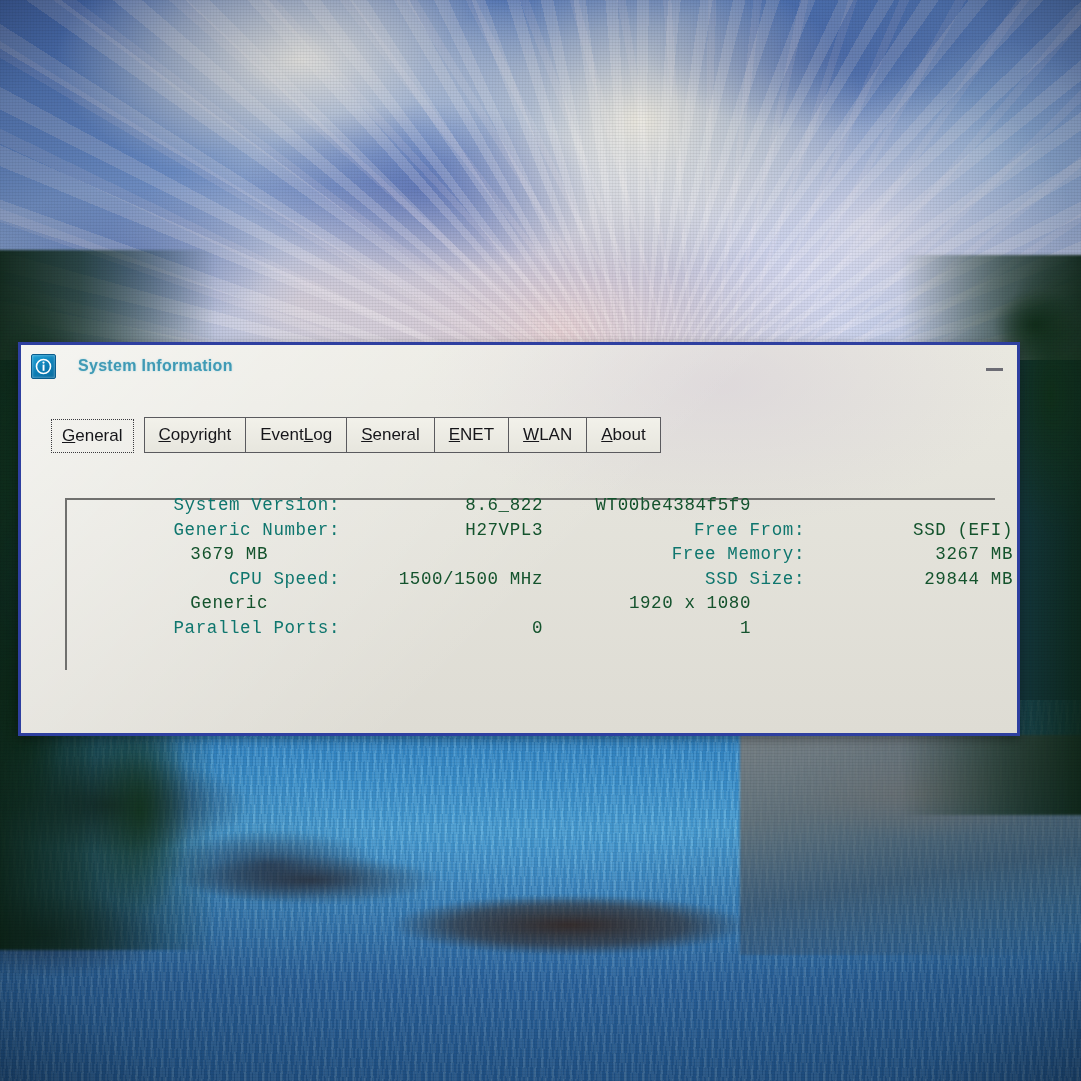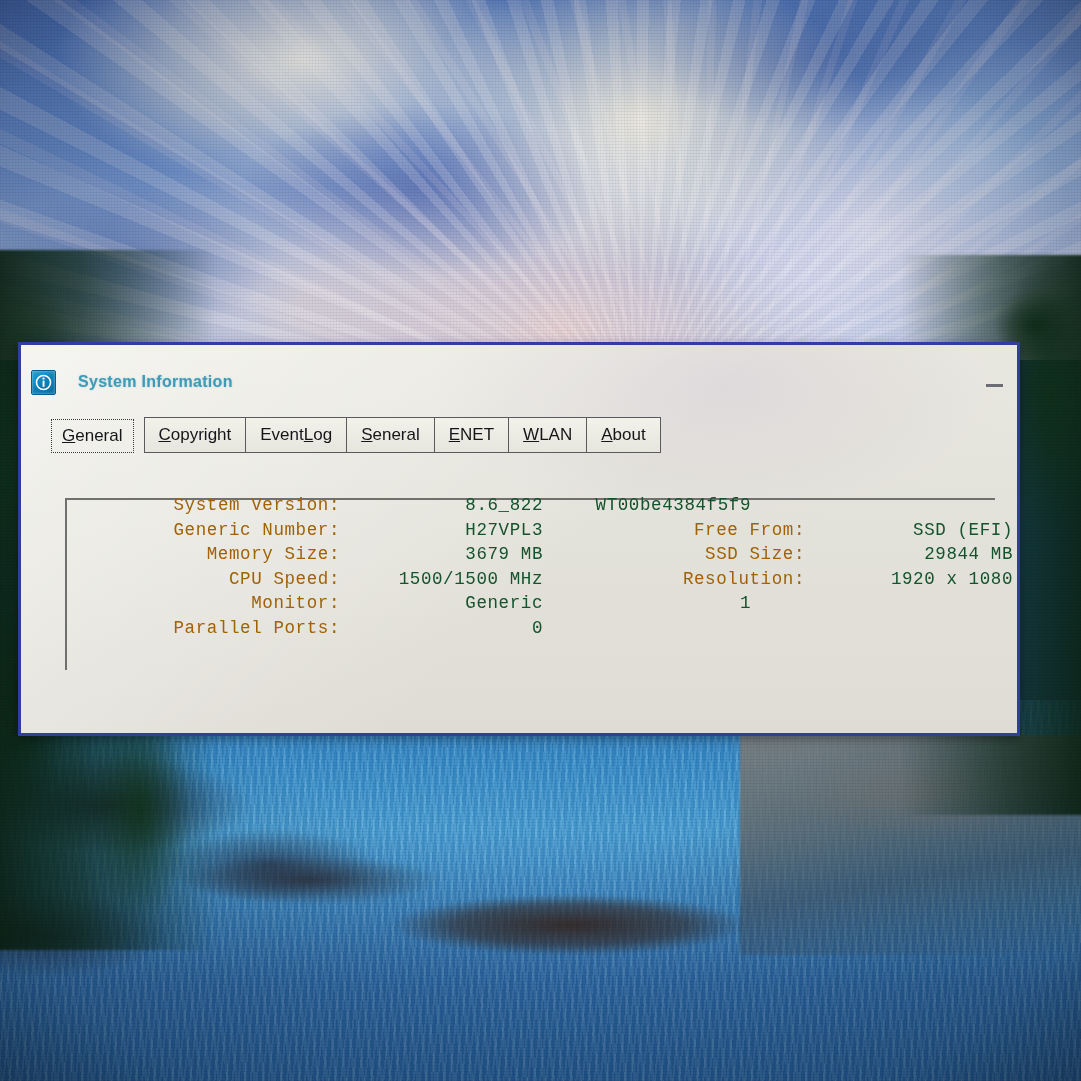--- a/index.html
+++ b/index.html
@@ -200,21 +200,21 @@
     left: 0; top: 0; right: 0; bottom: 0;
     background:
       linear-gradient(135deg, rgba(255,255,255,0.55) 0%, rgba(255,255,255,0.0) 55%),
       radial-gradient(ellipse 420px 200px at 700px 40px, rgba(214,206,216,0.55) 0%, rgba(214,206,216,0) 70%),
       linear-gradient(180deg, #e9e8e0 0%, #e4e3db 40%, #dedcd4 100%);
   }
 
   
   .titlebar {
     position: absolute;
-    left: 0; top: 16px;
+    left: 0; top: 0;
     width: 100%;
     height: 42px;
     display: flex;
     align-items: center;
     padding-left: 10px;
     box-sizing: border-box;
   }
   .title-icon {
     width: 23px; height: 23px;
     background: linear-gradient(150deg, #1ea2d8 0%, #0d7db4 55%, #0a6b9e 100%);
@@ -319,21 +319,21 @@
   .info-col.left { width: 478px; }
   .info-col.right { width: 470px; }
   .info-row {
     display: flex;
     align-items: baseline;
     height: 24.5px;
   }
   .info-label {
     flex: 1;
     text-align: right;
-    color: #a16207;
+    color: #0f766e;
     white-space: pre;
   }
   .info-value {
     width: 195px;
     text-align: right;
     color: #14532d;
     white-space: pre;
     padding-left: 8px;
   }
   .info-col.right .info-value { width: 200px; }
@@ -423,51 +423,52 @@
     <div class="info-col left">
       <div class="info-row">
         <span class="info-label">System Version:</span>
         <span class="info-value">8.6_822</span>
       </div>
       <div class="info-row">
         <span class="info-label">Generic Number:</span>
         <span class="info-value">H27VPL3</span>
       </div>
       <div class="info-row">
-        <span class="info-label">Memory Size:</span>
         <span class="info-value">3679 MB</span>
       </div>
       <div class="info-row">
         <span class="info-label">CPU Speed:</span>
         <span class="info-value">1500/1500 MHz</span>
       </div>
       <div class="info-row">
-        <span class="info-label">Monitor:</span>
         <span class="info-value">Generic</span>
       </div>
       <div class="info-row">
         <span class="info-label">Parallel Ports:</span>
         <span class="info-value">0</span>
       </div>
     </div>
 
     <div class="info-col right">
       <div class="info-row">
         <span class="info-value">WT00be4384f5f9</span>
       </div>
       <div class="info-row">
         <span class="info-label">Free From:</span>
         <span class="info-value">SSD (EFI)</span>
       </div>
       <div class="info-row">
+        <span class="info-label">Free Memory:</span>
+        <span class="info-value">3267 MB</span>
+      </div>
+      <div class="info-row">
         <span class="info-label">SSD Size:</span>
         <span class="info-value">29844 MB</span>
       </div>
       <div class="info-row">
-        <span class="info-label">Resolution:</span>
         <span class="info-value">1920 x 1080</span>
       </div>
       <div class="info-row">
         <span class="info-value">1</span>
       </div>
     </div>
 
   </div>
 </div>
 

